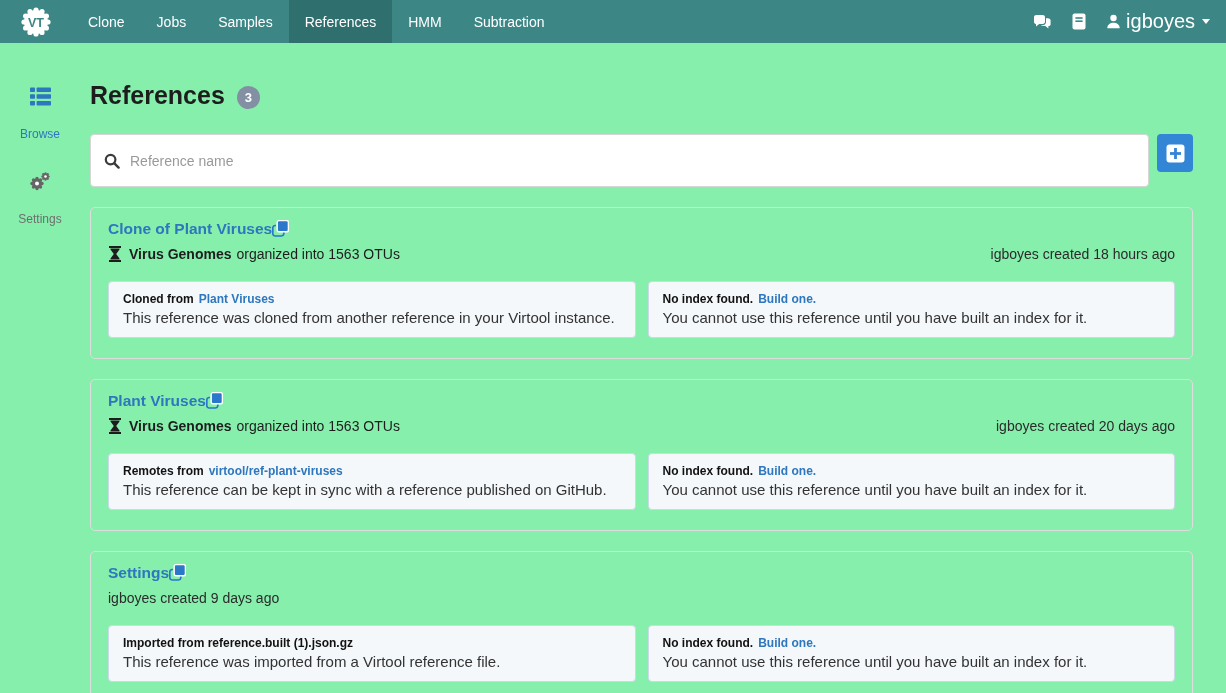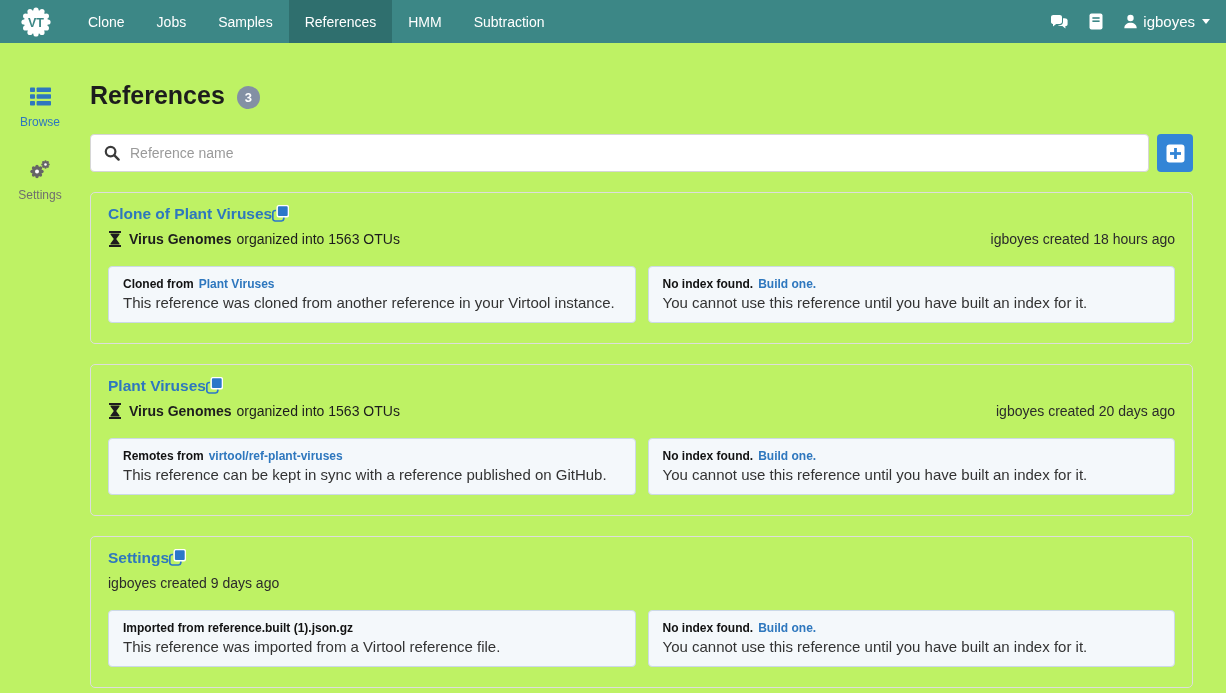--- a/index.html
+++ b/index.html
@@ -1,44 +1,44 @@
 <!DOCTYPE html>
 <html><head>
 <meta charset="utf-8">
 <style>
   * { margin:0; padding:0; box-sizing:border-box; }
   body { font-family:"Liberation Sans", sans-serif; background:#fff; }
-  .page { width:1226px; height:693px; position:relative; background:#bef264; overflow:hidden; }
+  .page { width:1226px; height:693px; position:relative; background:#86efac; overflow:hidden; }
 
   
   .navbar { height:43px; background:#3c8786; display:flex; align-items:stretch; color:#fff; }
   .logo-wrap { width:72px; display:flex; align-items:center; justify-content:center; cursor:pointer; }
   .nav-links { display:flex; align-items:stretch; }
   .nav-link { padding:0 16px; display:flex; align-items:center; font-size:14px; color:#fff; cursor:pointer; }
   .nav-link.active { background:#2f6f6e; }
   .nav-right { margin-left:auto; display:flex; align-items:center; gap:20px; padding-right:16px; }
   .nav-icon-btn { display:flex; align-items:center; cursor:pointer; }
-  .user-menu { display:flex; align-items:center; gap:5px; font-size:15px; cursor:pointer; }
+  .user-menu { display:flex; align-items:center; gap:5px; font-size:20px; cursor:pointer; }
   .caret-down { width:0; height:0; border-left:4px solid transparent; border-right:4px solid transparent; border-top:5px solid #fff; margin-left:2px; }
 
   
   .sidebar { position:absolute; left:0; top:43px; width:80px; padding-top:44px; text-align:center; }
   .side-item { margin-bottom:30px; cursor:pointer; }
-  .side-item .lbl { display:block; font-size:12px; margin-top:5px; }
+  .side-item .lbl { display:block; font-size:12px; margin-top:17px; }
   .side-item.active .lbl { color:#2e77be; }
   .side-item.inactive .lbl { color:#6e6e6e; }
 
   
   .main { position:absolute; left:90px; top:43px; width:1103px; }
   .page-head { margin-top:38px; display:flex; align-items:center; gap:12px; }
   .page-title { font-size:25px; font-weight:bold; color:#1d1d1d; }
   .count-badge { width:23px; height:23px; border-radius:50%; background:#8390a4; color:#fff; font-size:13px; font-weight:bold; display:inline-flex; align-items:center; justify-content:center; margin-top:3px; }
 
   .toolbar { margin-top:24px; display:flex; gap:8px; }
-  .search-box { flex:1; height:38px; border:1px solid #d6d6d6; border-radius:4px; display:flex; align-items:center; padding:0 13px; background:#fff; }
+  .search-box { flex:1; height:53px; border:1px solid #d6d6d6; border-radius:4px; display:flex; align-items:center; padding:0 13px; background:#fff; }
   .search-box input { border:none; outline:none; flex:1; font-size:14px; color:#333; margin-left:10px; font-family:"Liberation Sans", sans-serif; }
   .search-box input::placeholder { color:#9a9a9a; }
   .add-btn { width:36px; height:38px; border:none; background:#3385d6; border-radius:4px; display:flex; align-items:center; justify-content:center; cursor:pointer; }
 
   
   .card { margin-top:20px; border:1px solid #ddd; border-radius:5px; padding:12px 17px 20px; }
   .card-row1 { display:flex; justify-content:flex-start; align-items:flex-start; }
   .card-title { color:#2e77be; font-size:15.5px; font-weight:bold; cursor:pointer; }
   .clone-btn { cursor:pointer; line-height:0; }
   .card-row2 { display:flex; justify-content:space-between; align-items:center; margin-top:8px; font-size:14px; color:#1d1d1d; }

